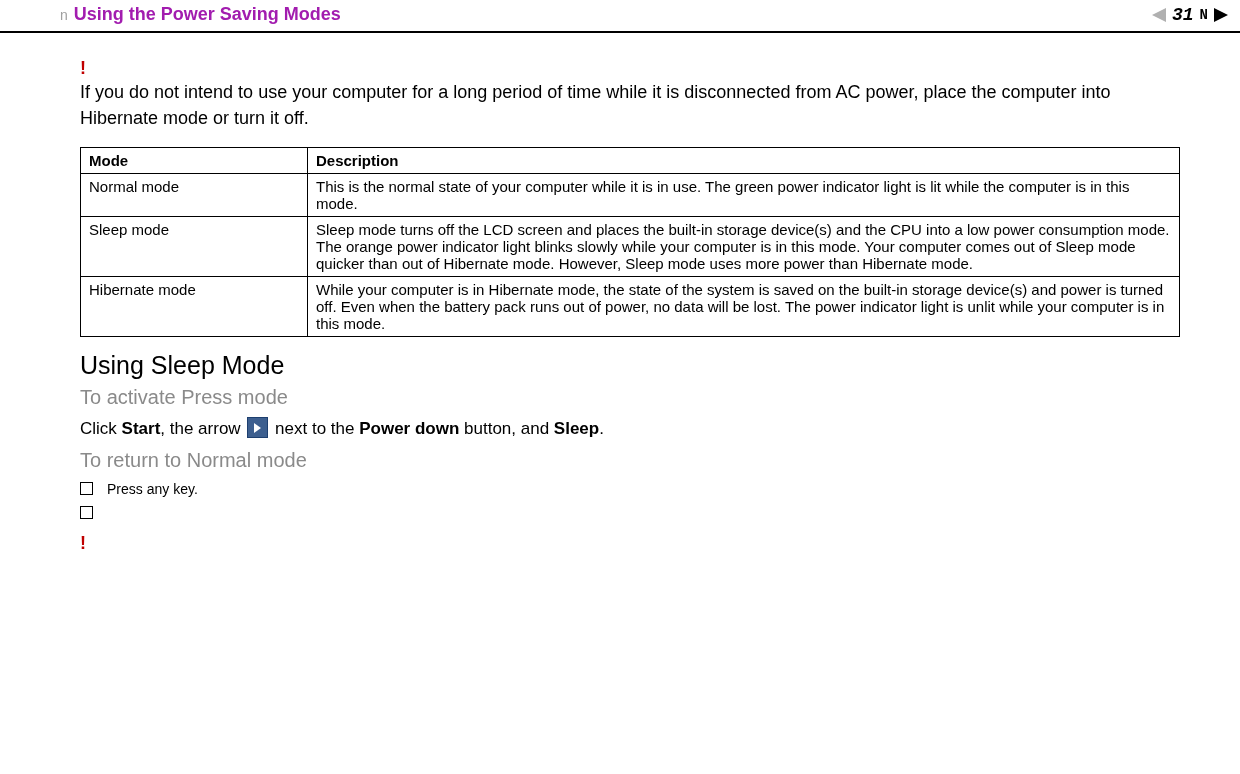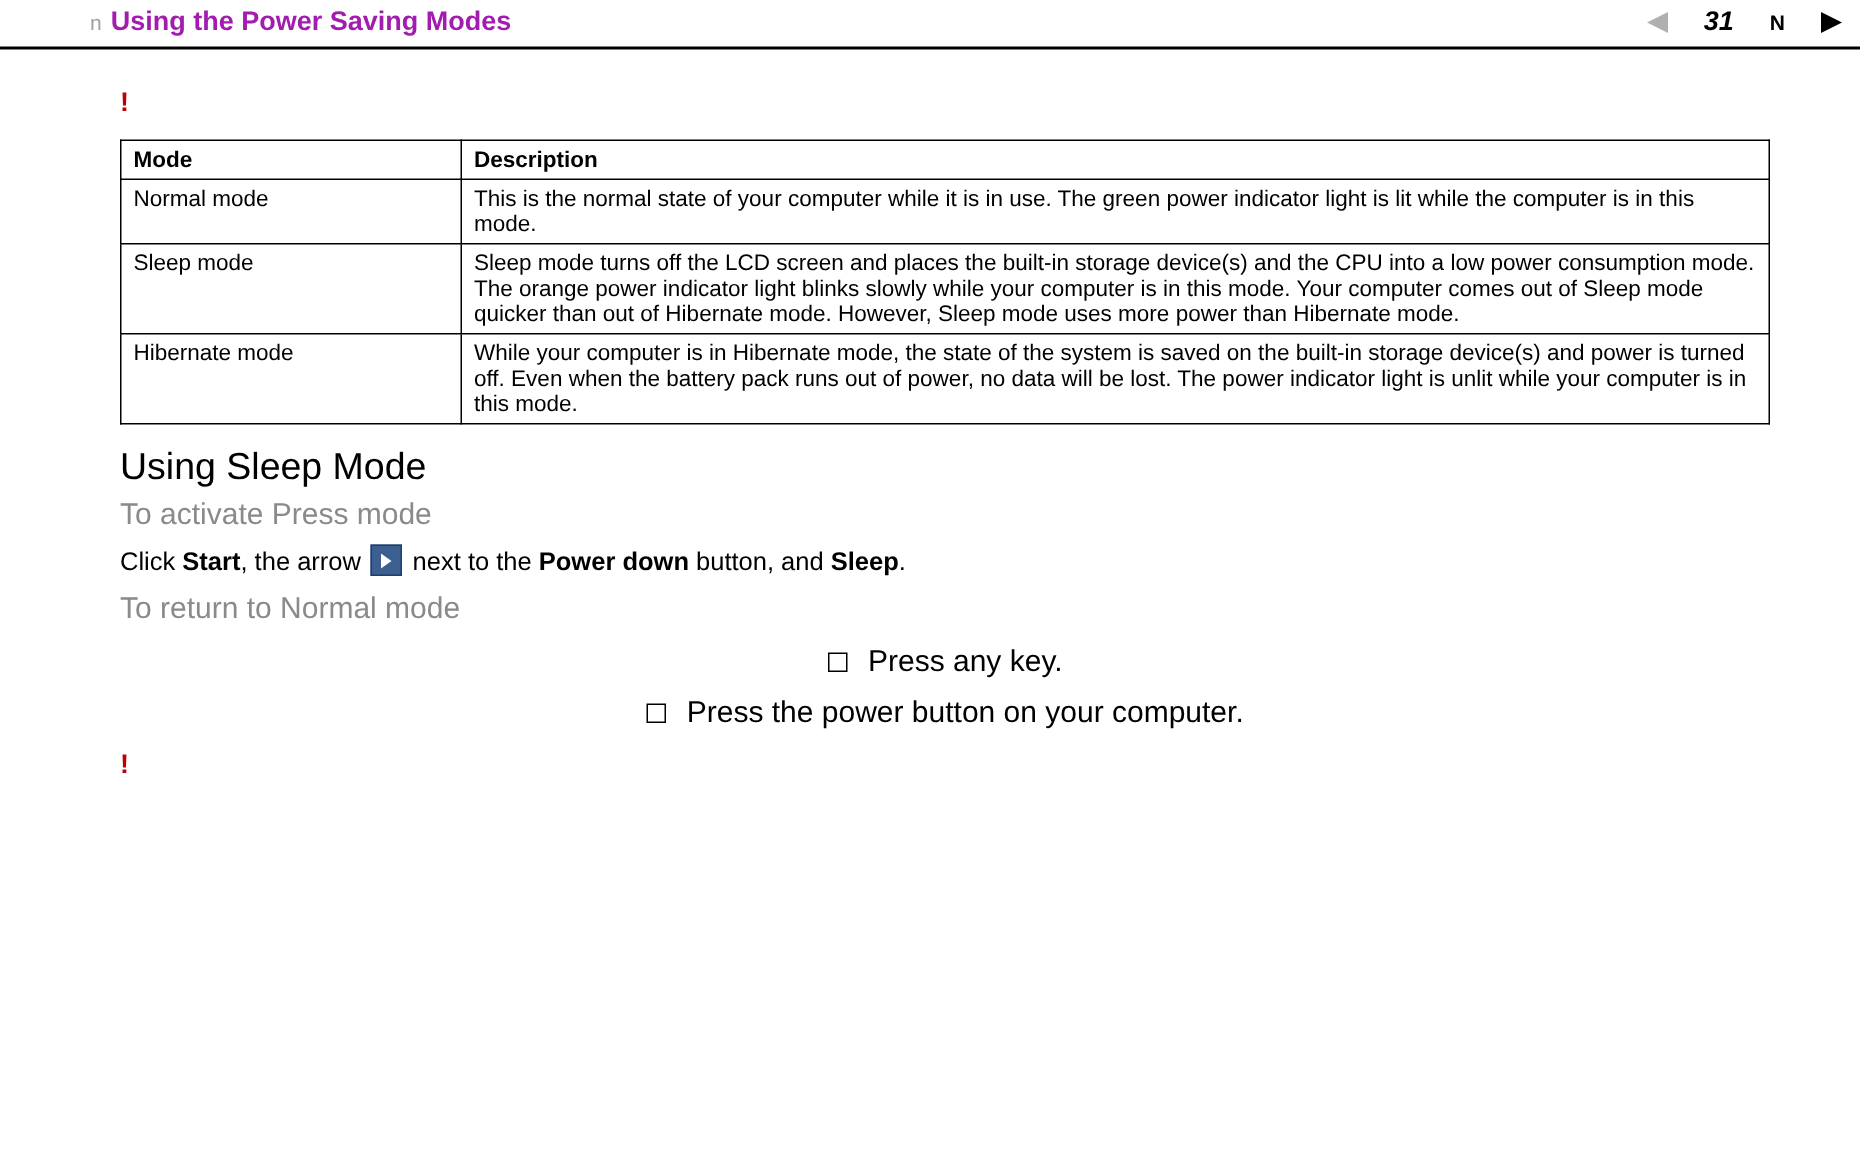--- a/index.html
+++ b/index.html
@@ -25,21 +25,22 @@
     border-bottom: 2px solid #000;
   }
   .header-title {
     font-size: 18px;
     font-weight: bold;
     color: #a21caf;
   }
   .header-right {
     display: flex;
     align-items: center;
-    gap: 24px;
+    gap: 6px;
+    font-family: Liberation Mono, monospace;
   }
   .page-number {
     font-style: italic;
     font-weight: bold;
     font-size: 18px;
     color: #000;
   }
   .tri-left {
     width: 0;
     height: 0;
@@ -131,23 +132,22 @@
     border-top: 5px solid transparent;
     border-bottom: 5px solid transparent;
     border-left: 7px solid #fff;
   }
   ul.bullets {
     list-style: none;
     padding: 0;
     margin: 4px 0 8px 0;
   }
   ul.bullets li {
-    font-size: 20px;
+    font-size: 14px;
     line-height: 1.7;
-    text-align: center;
   }
   ul.bullets li .sq {
     display: inline-block;
     width: 11px;
     height: 11px;
     border: 1.5px solid #000;
     margin-right: 14px;
     vertical-align: -1px;
   }
   ul.bullets li .sq::after {
@@ -169,20 +169,21 @@
       <span class="page-number">31</span>
       <span style="font-size:14px;font-weight:bold;">N</span>
       <span class="tri-right-dark"></span>
     </span>
   </div>
 
   <div class="content">
 
     <div class="warnblock">
       <div class="warn-mark">!</div>
+      <p class="body-text">If you do not intend to use your computer for a long period of time while it is disconnected from AC power, place the computer into Hibernate mode or turn it off.</p>
     </div>
 
     <table class="modes">
       <thead>
         <tr>
           <th>Mode</th>
           <th>Description</th>
         </tr>
       </thead>
       <tbody>
@@ -206,21 +207,21 @@
     <div class="sub-h">To activate Press mode</div>
 
     <p class="instr">
       <span>Click </span><b>Start</b><span>, the arrow </span><span class="arrow-box"></span><span> next to the </span><b>Power down</b><span> button, and </span><b>Sleep</b><span>.</span>
     </p>
 
     <div class="sub-h">To return to Normal mode</div>
 
     <ul class="bullets">
       <li><span class="sq"></span><span>Press any key.</span></li>
-      <li><span class="sq"></span><span>Press the power button on your computer.</span></li>
+      <li><span class="sq"></span></li>
     </ul>
 
     <div class="warnblock" style="margin-top:2px;">
       <div class="warn-mark">!</div>
     </div>
 
   </div>
 </div>
 
 </body></html>

